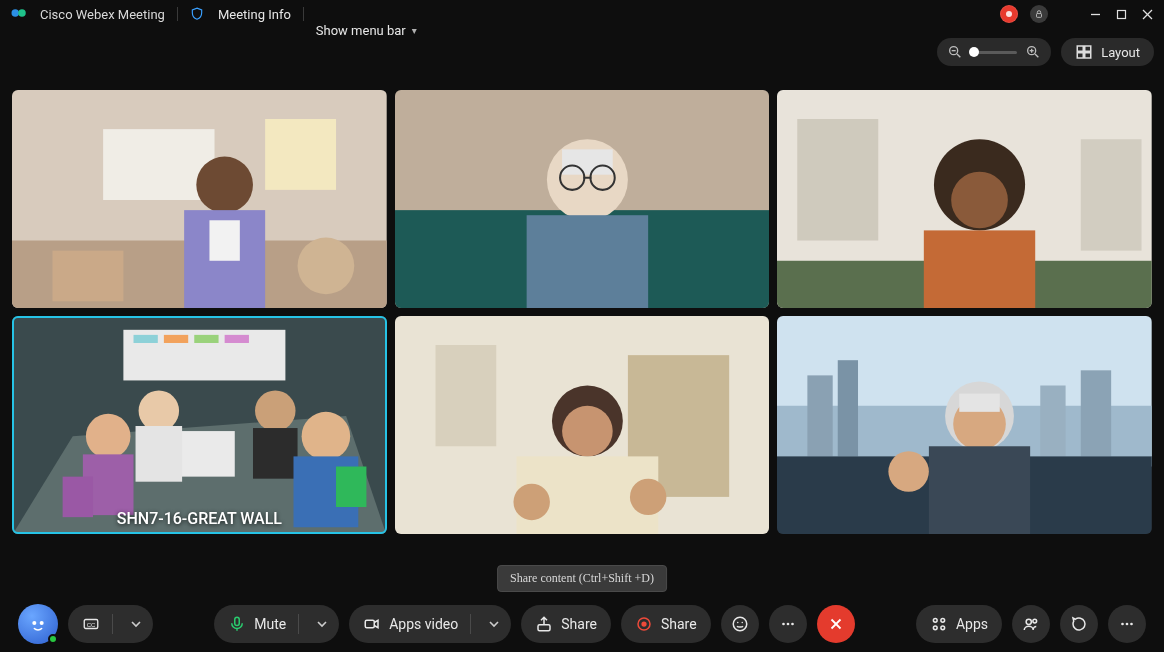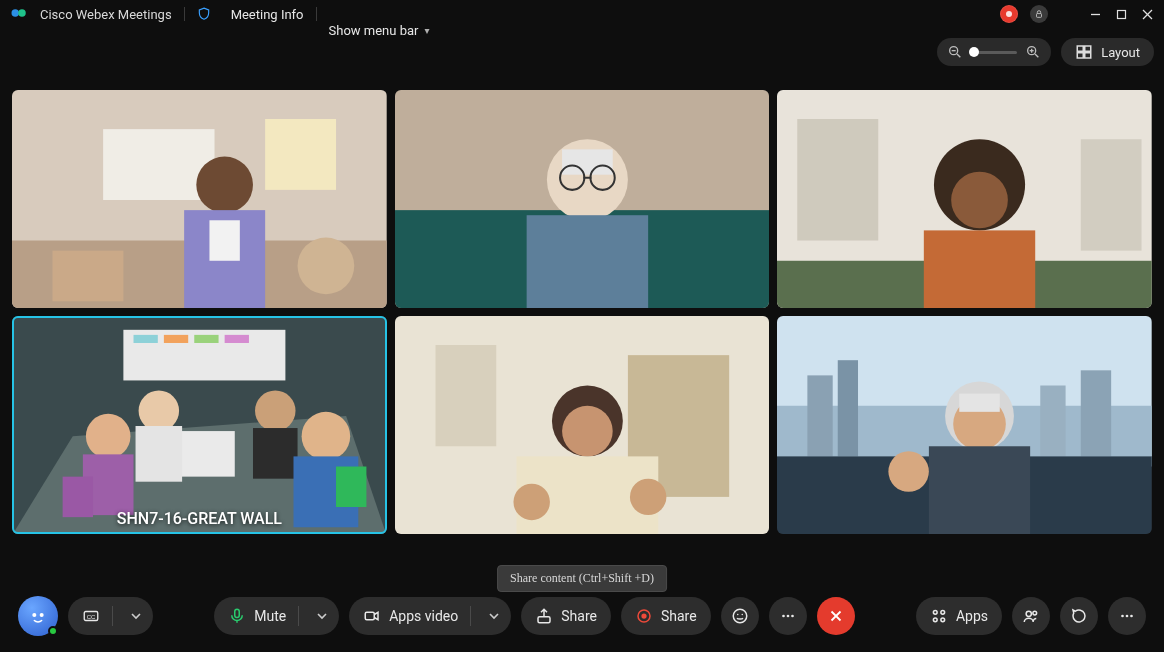--- a/index.html
+++ b/index.html
@@ -17,21 +17,21 @@
     height: 28px;
     display: flex;
     align-items: center;
     padding: 0 10px;
     gap: 10px;
   }
   .header .left { display: flex; align-items: center; gap: 12px; flex: 1; }
   .logo-icon { width: 18px; height: 18px; }
   .app-title { font-size: 13px; color: #d8d8d8; }
   .sep { width: 1px; height: 14px; background: #3a3a3a; }
-  .meeting-info { display: flex; align-items: center; gap: 20px; cursor: pointer; }
+  .meeting-info { display: flex; align-items: center; gap: 14px; cursor: pointer; }
   .shield { width: 14px; height: 14px; }
   .menu-bar { display: flex; align-items: center; gap: 6px; cursor: pointer; margin-top: 32px; }
   .chev { font-size: 10px; color: #b0b0b0; }
   .header .right { display: flex; align-items: center; gap: 12px; }
   .dot-btn {
     width: 18px; height: 18px; border-radius: 50%;
     display: flex; align-items: center; justify-content: center;
     cursor: pointer;
   }
   .dot-red { background: #e83a2e; box-shadow: 0 0 0 1px rgba(255,255,255,0.1) inset; }
@@ -111,21 +111,21 @@
     font-size: 12px;
     color: #d8d8d8;
     white-space: nowrap;
     z-index: 20;
     font-family: Liberation Serif, serif;
   }
 
   
   .bottombar {
     position: absolute;
-    left: 0; right: 0; bottom: 8px;
+    left: 0; right: 0; bottom: 0;
     height: 56px;
     display: flex;
     align-items: center;
     padding: 0 18px;
     gap: 8px;
   }
   .bb-left, .bb-center, .bb-right { display: flex; align-items: center; gap: 10px; }
   .bb-center { flex: 1; justify-content: center; }
   .pill {
     display: flex; align-items: center; gap: 8px;
@@ -165,21 +165,21 @@
 <body>
 
 <div class="header">
   <div class="left">
     <span>
       <svg class="logo-icon" viewBox="0 0 24 24">
           <circle cx="7" cy="12" r="5" fill="#2b8fe6"></circle>
           <circle cx="16" cy="12" r="5" fill="#1fc28a"></circle>
         </svg>
     </span>
-    <span class="app-title">Cisco Webex Meetings</span>
+    <span class="app-title">Cisco Webex Meeting</span>
     <div class="sep"></div>
     <div class="meeting-info">
       <svg class="shield" viewBox="0 0 24 24">
           <path d="M12 2l8 3v5c0 5-3.5 9.5-8 11-4.5-1.5-8-6-8-11V5l8-3z" fill="none" stroke="#3aa0ff" stroke-width="2"></path>
         </svg>
       <span>Meeting Info</span>
     </div>
     <div class="sep"></div>
     <div class="menu-bar">
       <span>Show menu bar</span>

